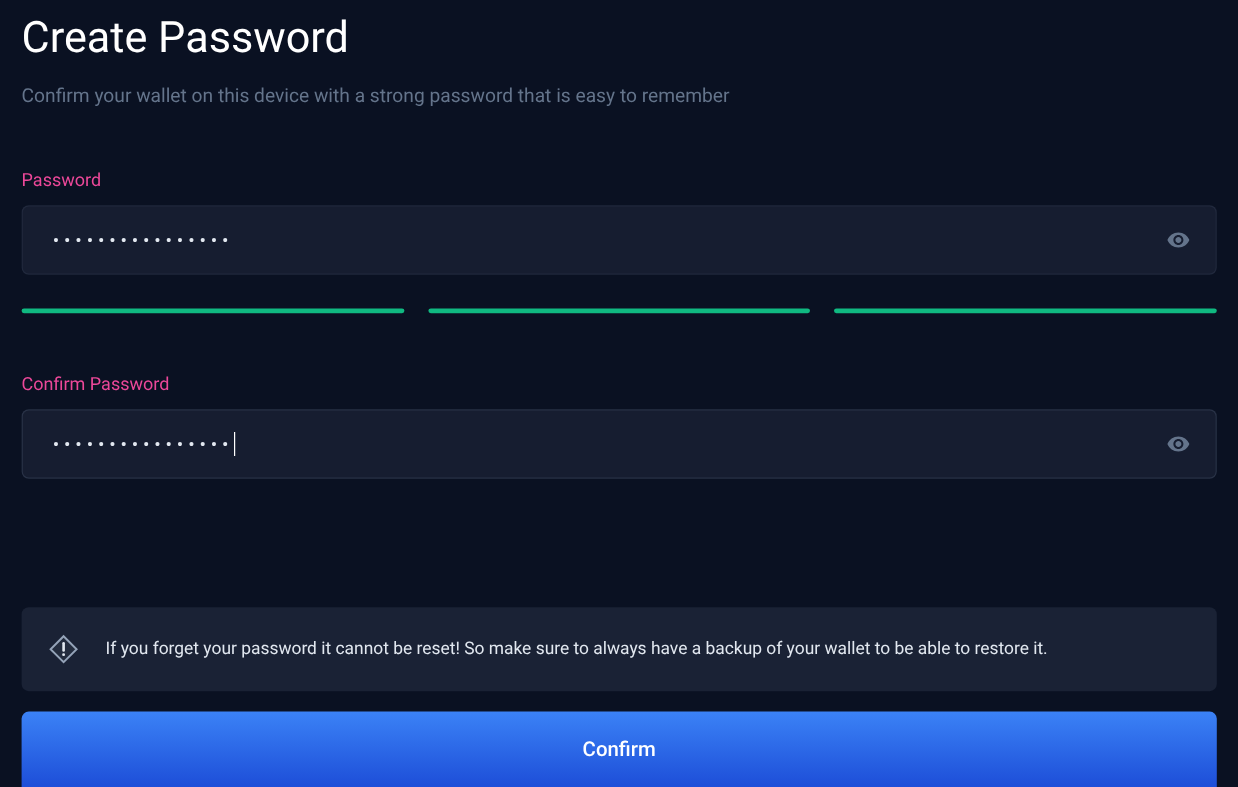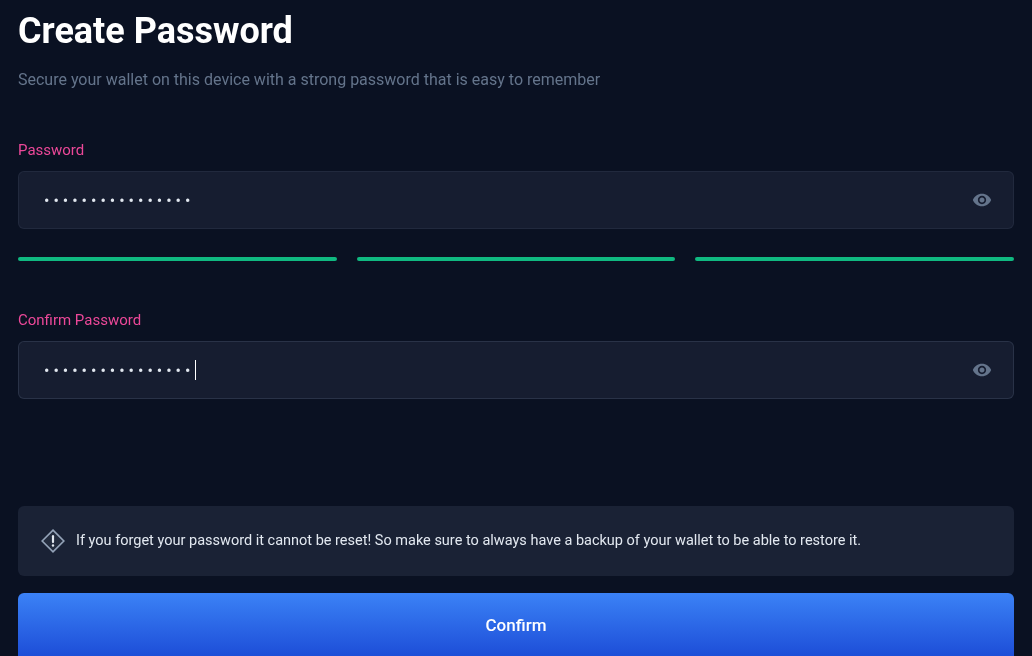--- a/index.html
+++ b/index.html
@@ -14,21 +14,21 @@
     font-family: -apple-system, BlinkMacSystemFont, "Segoe UI", Roboto, Helvetica, Arial, sans-serif;
     color: #fff;
     overflow: hidden;
     position: relative;
   }
   .container {
     padding: 10px 18px 0 18px;
   }
   .page-title {
     font-size: 36px;
-    font-weight: 700;
+    font-weight: 400;
     color: #ffffff;
     margin-bottom: 18px;
   }
   .page-subtitle {
     font-size: 16px;
     color: #64748b;
     margin-bottom: 52px;
   }
   .field-label {
     font-size: 15px;
@@ -90,21 +90,21 @@
   .warning-box {
     position: absolute;
     left: 18px;
     right: 18px;
     bottom: 80px;
     background: #1a2235;
     border-radius: 6px;
     padding: 22px 22px;
     display: flex;
     align-items: center;
-    gap: 10px;
+    gap: 22px;
   }
   .warning-icon {
     flex-shrink: 0;
     width: 26px;
     height: 26px;
     display: flex;
     align-items: center;
     justify-content: center;
   }
   .warning-icon svg {
@@ -151,21 +151,21 @@
     background: #fff;
     margin-left: 1px;
     vertical-align: middle;
   }
 </style>
 </head>
 <body>
 
 <div class="container">
   <h1 class="page-title">Create Password</h1>
-  <p class="page-subtitle">Secure your wallet on this device with a strong password that is easy to remember</p>
+  <p class="page-subtitle">Confirm your wallet on this device with a strong password that is easy to remember</p>
 
   <div class="field-group">
     <div class="field-label">Password</div>
     <div class="input-wrapper">
       <div class="password-input"></div>
       <div class="dots-display">••••••••••••••••</div>
       <div class="eye-icon">
         <svg viewBox="0 0 24 24" fill="currentColor">
           <path d="M12 4.5C7 4.5 2.73 7.61 1 12c1.73 4.39 6 7.5 11 7.5s9.27-3.11 11-7.5c-1.73-4.39-6-7.5-11-7.5zM12 17c-2.76 0-5-2.24-5-5s2.24-5 5-5 5 2.24 5 5-2.24 5-5 5zm0-8c-1.66 0-3 1.34-3 3s1.34 3 3 3 3-1.34 3-3-1.34-3-3-3z"></path>
         </svg>

